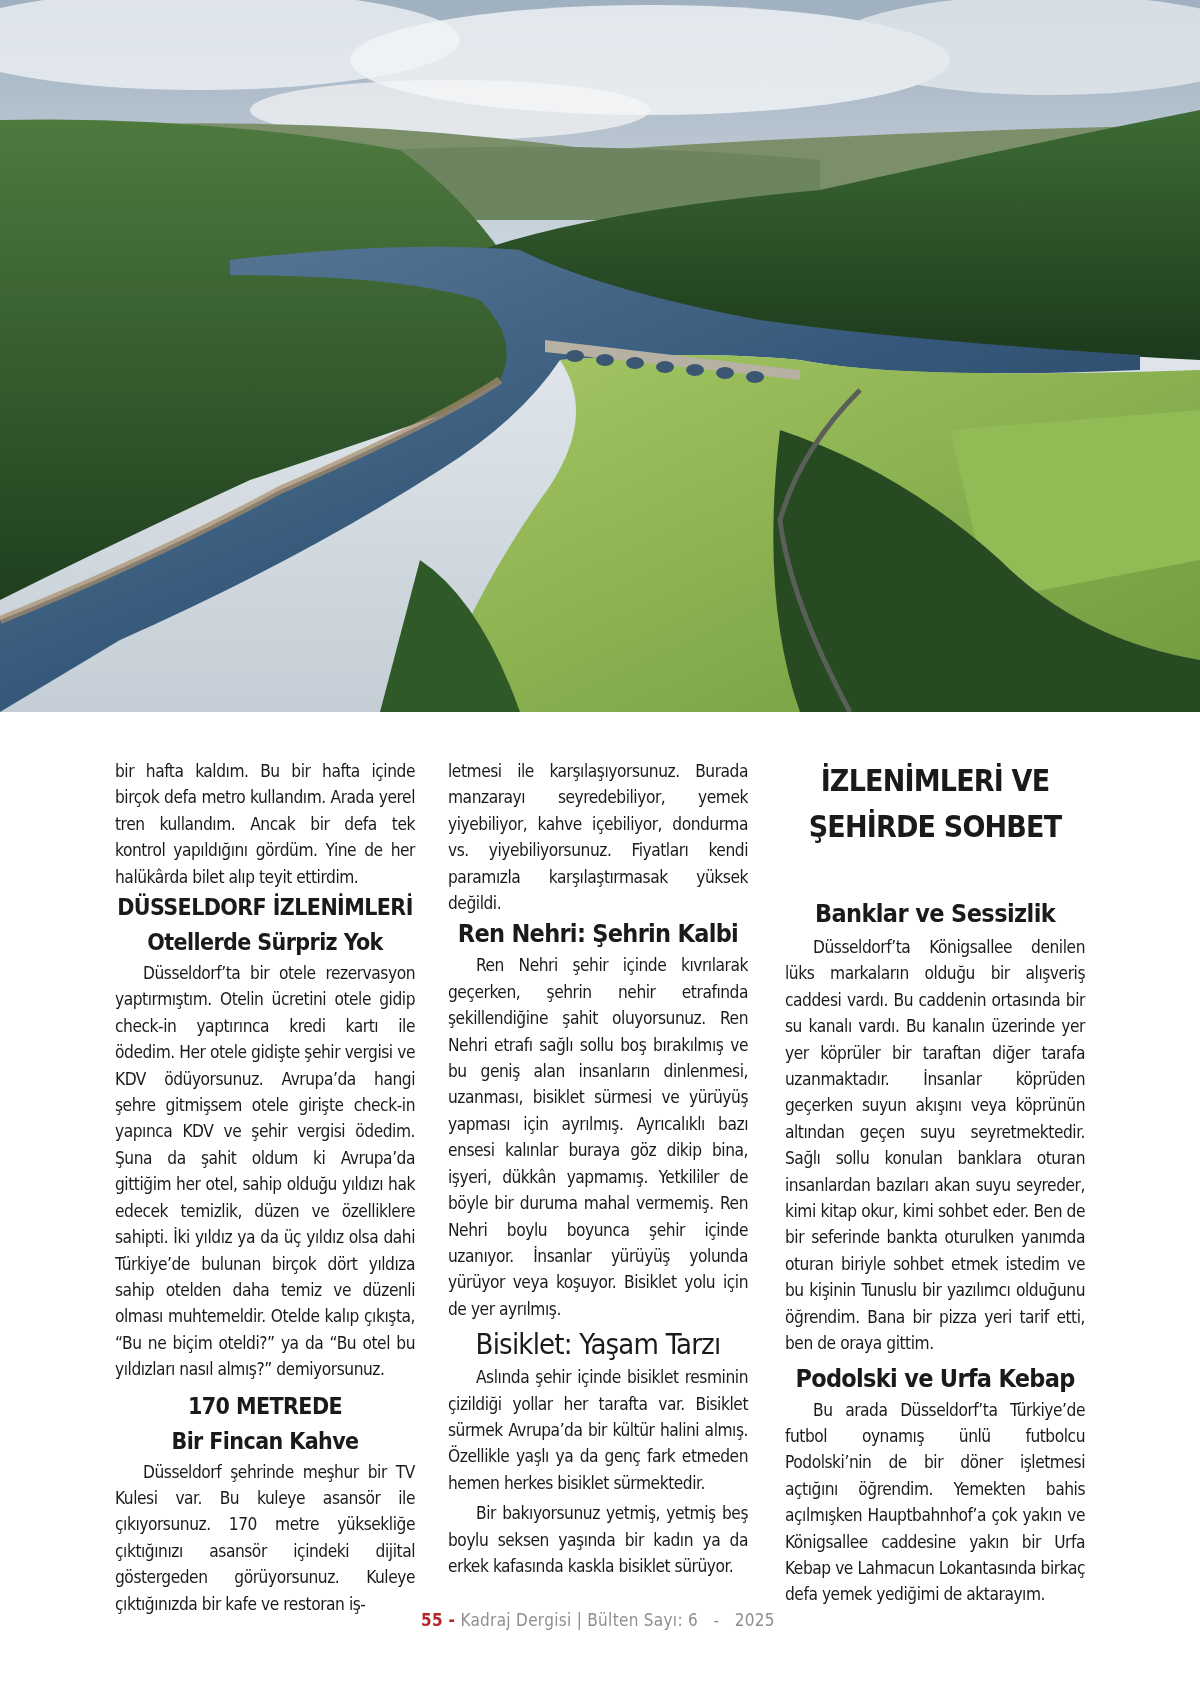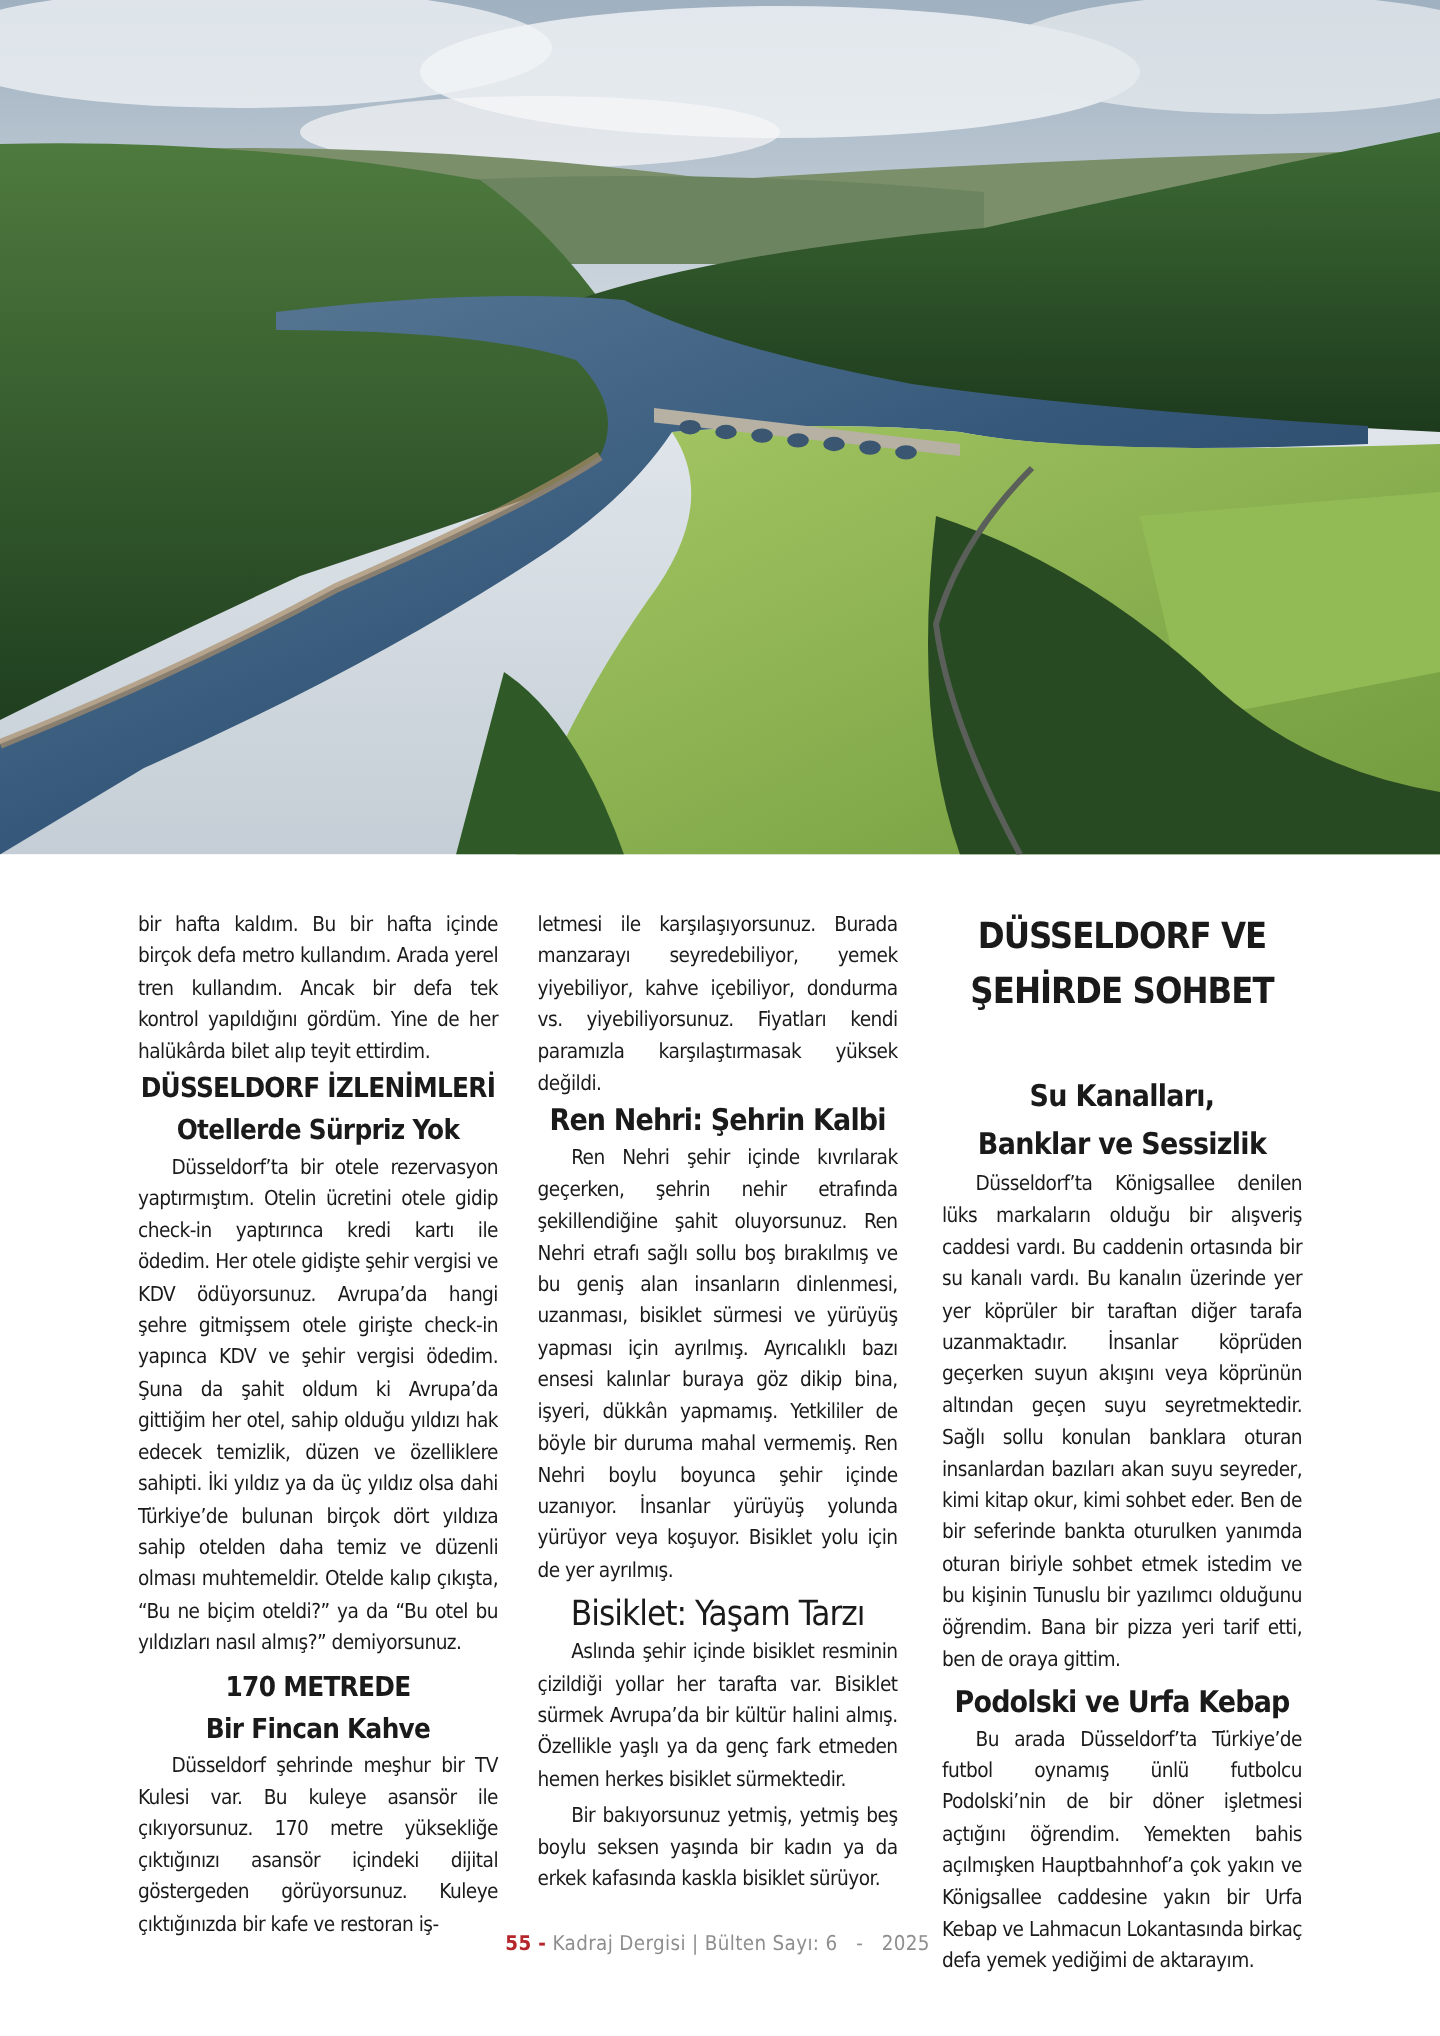--- a/index.html
+++ b/index.html
@@ -103,24 +103,23 @@
 <div class="col col2">
   <p>letmesi ile karşılaşıyorsunuz. Burada manzarayı seyredebiliyor, yemek yiyebiliyor, kahve içebiliyor, dondurma vs. yiyebiliyorsunuz. Fiyatları kendi paramızla karşılaştırmasak yüksek değildi.</p>
   <div class="h-big-left">Ren Nehri: Şehrin Kalbi</div>
   <p class="ind">Ren Nehri şehir içinde kıvrılarak geçerken, şehrin nehir etrafında şekillendiğine şahit oluyorsunuz. Ren Nehri etrafı sağlı sollu boş bırakılmış ve bu geniş alan insanların dinlenmesi, uzanması, bisiklet sürmesi ve yürüyüş yapması için ayrılmış. Ayrıcalıklı bazı ensesi kalınlar buraya göz dikip bina, işyeri, dükkân yapmamış. Yetkililer de böyle bir duruma mahal vermemiş. Ren Nehri boylu boyunca şehir içinde uzanıyor. İnsanlar yürüyüş yolunda yürüyor veya koşuyor. Bisiklet yolu için de yer ayrılmış.</p>
   <div class="h-big">Bisiklet: Yaşam Tarzı</div>
   <p class="ind">Aslında şehir içinde bisiklet resminin çizildiği yollar her tarafta var. Bisiklet sürmek Avrupa’da bir kültür halini almış. Özellikle yaşlı ya da genç fark etmeden hemen herkes bisiklet sürmektedir.</p>
   <p class="ind" style="margin-top:4px">Bir bakıyorsunuz yetmiş, yetmiş beş boylu seksen yaşında bir kadın ya da erkek kafasında kaskla bisiklet sürüyor.</p>
 </div>
 
 <div class="col col3">
-  <div class="h-top">DÜSSELDORF VE</div>
+  <div class="h-top">İZLENİMLERİ VE</div>
   <div class="h-top">ŞEHİRDE SOHBET</div>
   <div style="height:44px"></div>
-  <div class="h-caps" style="font-size:25px;line-height:40px">Su Kanalları,</div>
   <div class="h-caps" style="font-size:25px;line-height:40px">Banklar ve Sessizlik</div>
   <p class="ind">Düsseldorf’ta Königsallee denilen lüks markaların olduğu bir alışveriş caddesi vardı. Bu caddenin ortasında bir su kanalı vardı. Bu kanalın üzerinde yer yer köprüler bir taraftan diğer tarafa uzanmaktadır. İnsanlar köprüden geçerken suyun akışını veya köprünün altından geçen suyu seyretmektedir. Sağlı sollu konulan banklara oturan insanlardan bazıları akan suyu seyreder, kimi kitap okur, kimi sohbet eder. Ben de bir seferinde bankta oturulken yanımda oturan biriyle sohbet etmek istedim ve bu kişinin Tunuslu bir yazılımcı olduğunu öğrendim. Bana bir pizza yeri tarif etti, ben de oraya gittim.</p>
   <div class="h-big-left" style="margin-top:4px">Podolski ve Urfa Kebap</div>
   <p class="ind">Bu arada Düsseldorf’ta Türkiye’de futbol oynamış ünlü futbolcu Podolski’nin de bir döner işletmesi açtığını öğrendim. Yemekten bahis açılmışken Hauptbahnhof’a çok yakın ve Königsallee caddesine yakın bir Urfa Kebap ve Lahmacun Lokantasında birkaç defa yemek yediğimi de aktarayım.</p>
 </div>
 
 <div class="footer">
   <span class="pg">55 -</span>
   <span style="white-space:pre">Kadraj Dergisi | Bülten Sayı: 6   -   2025</span>
 </div>

